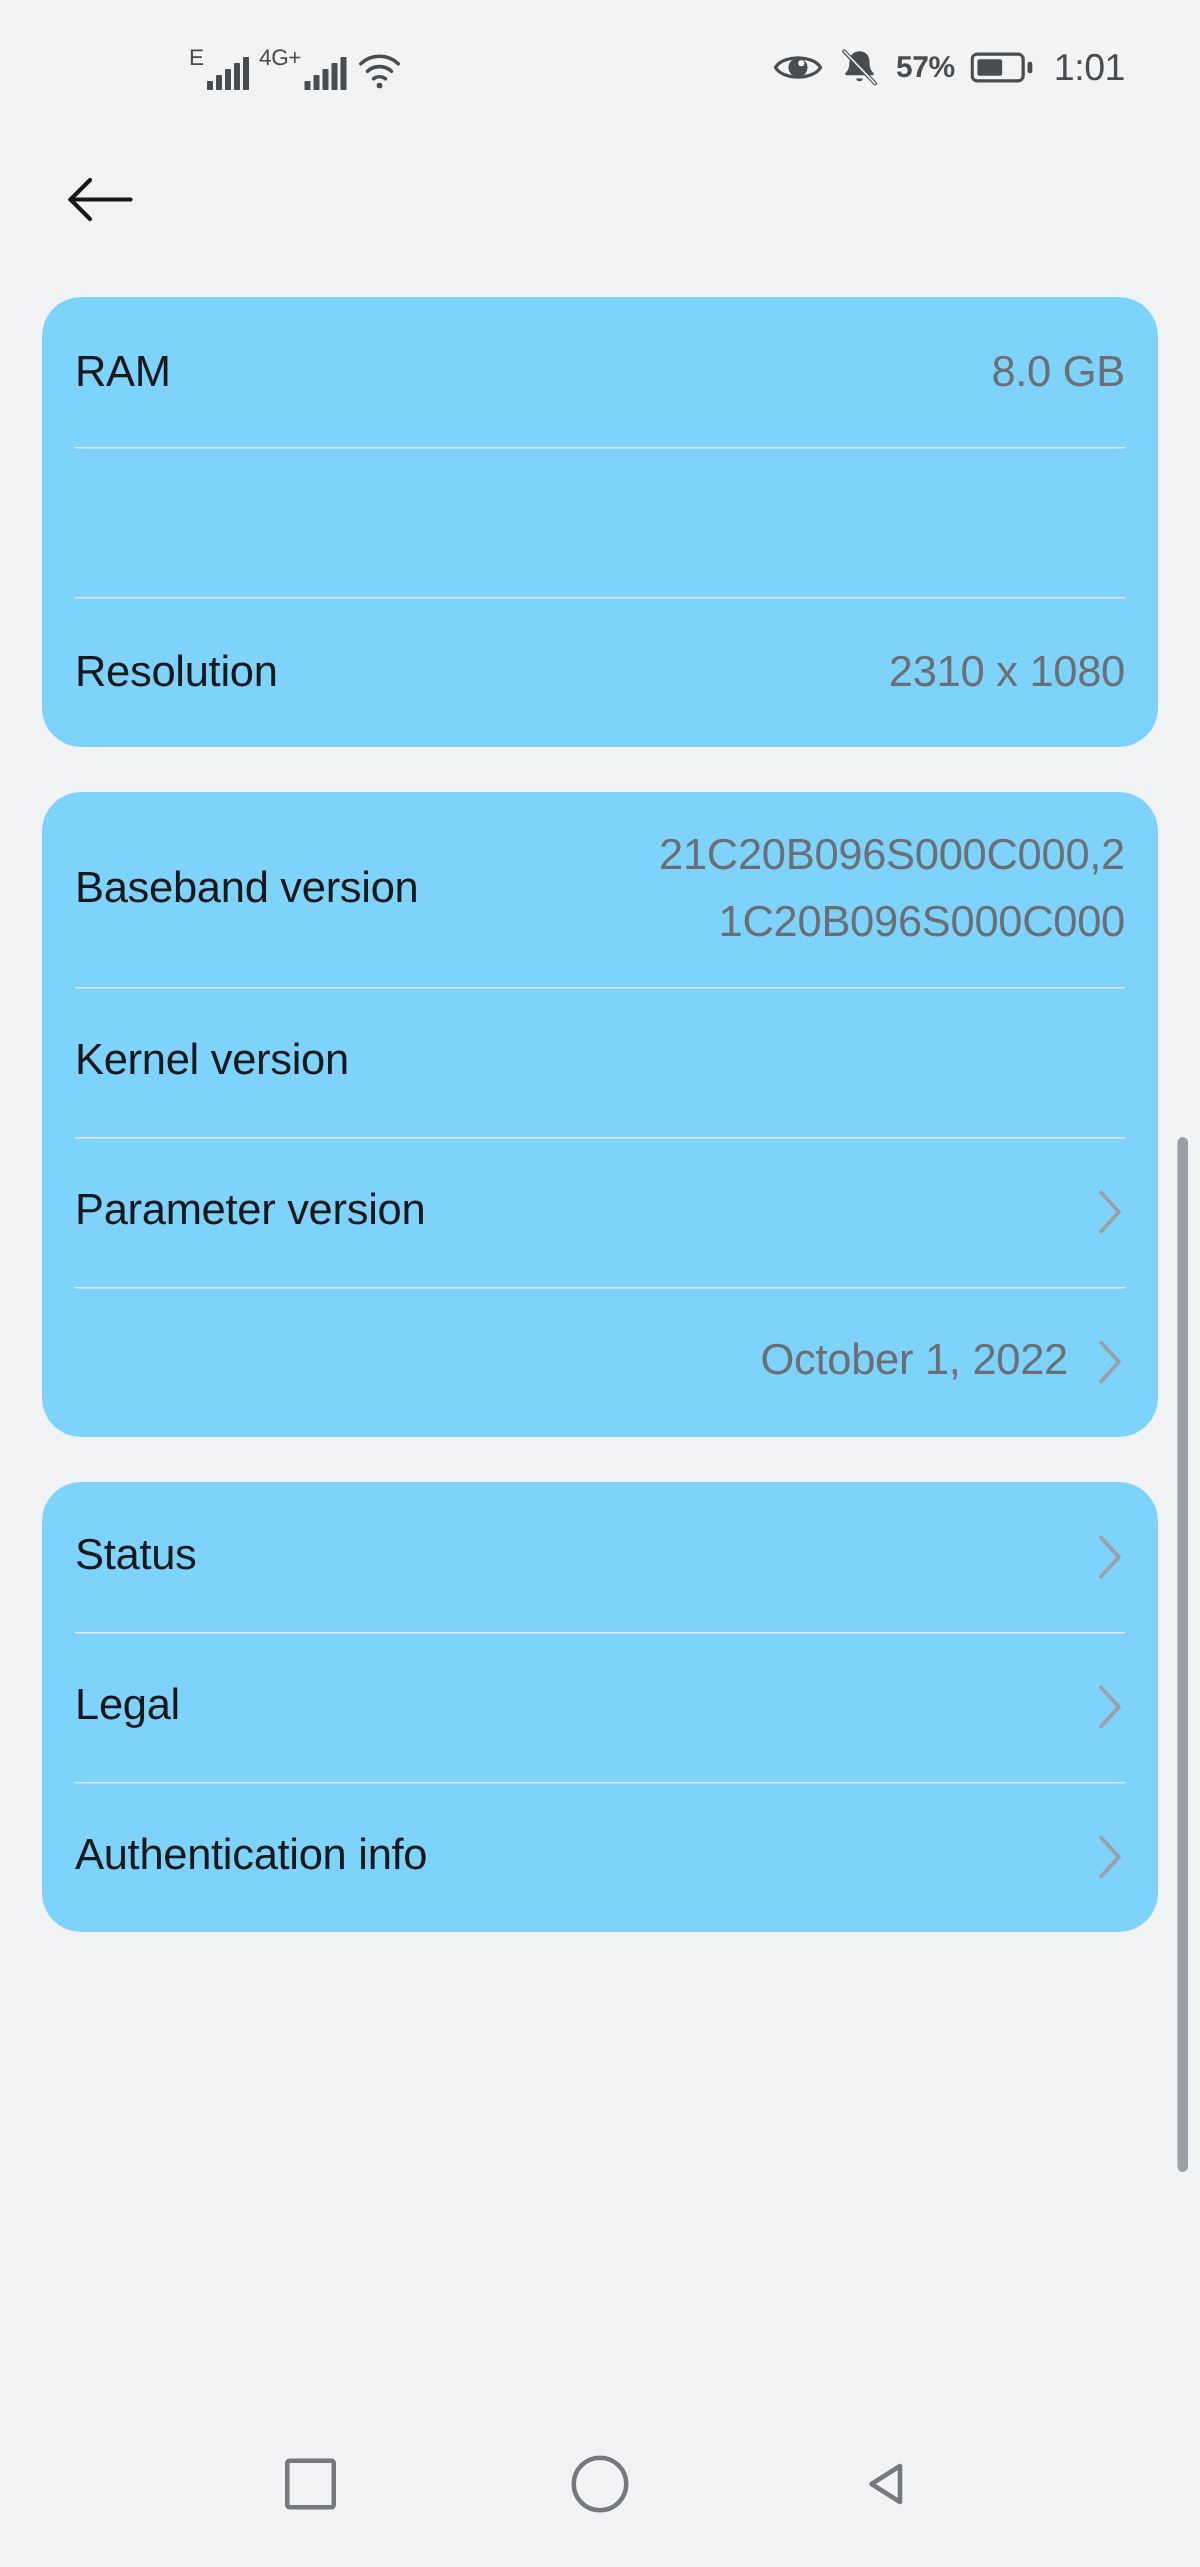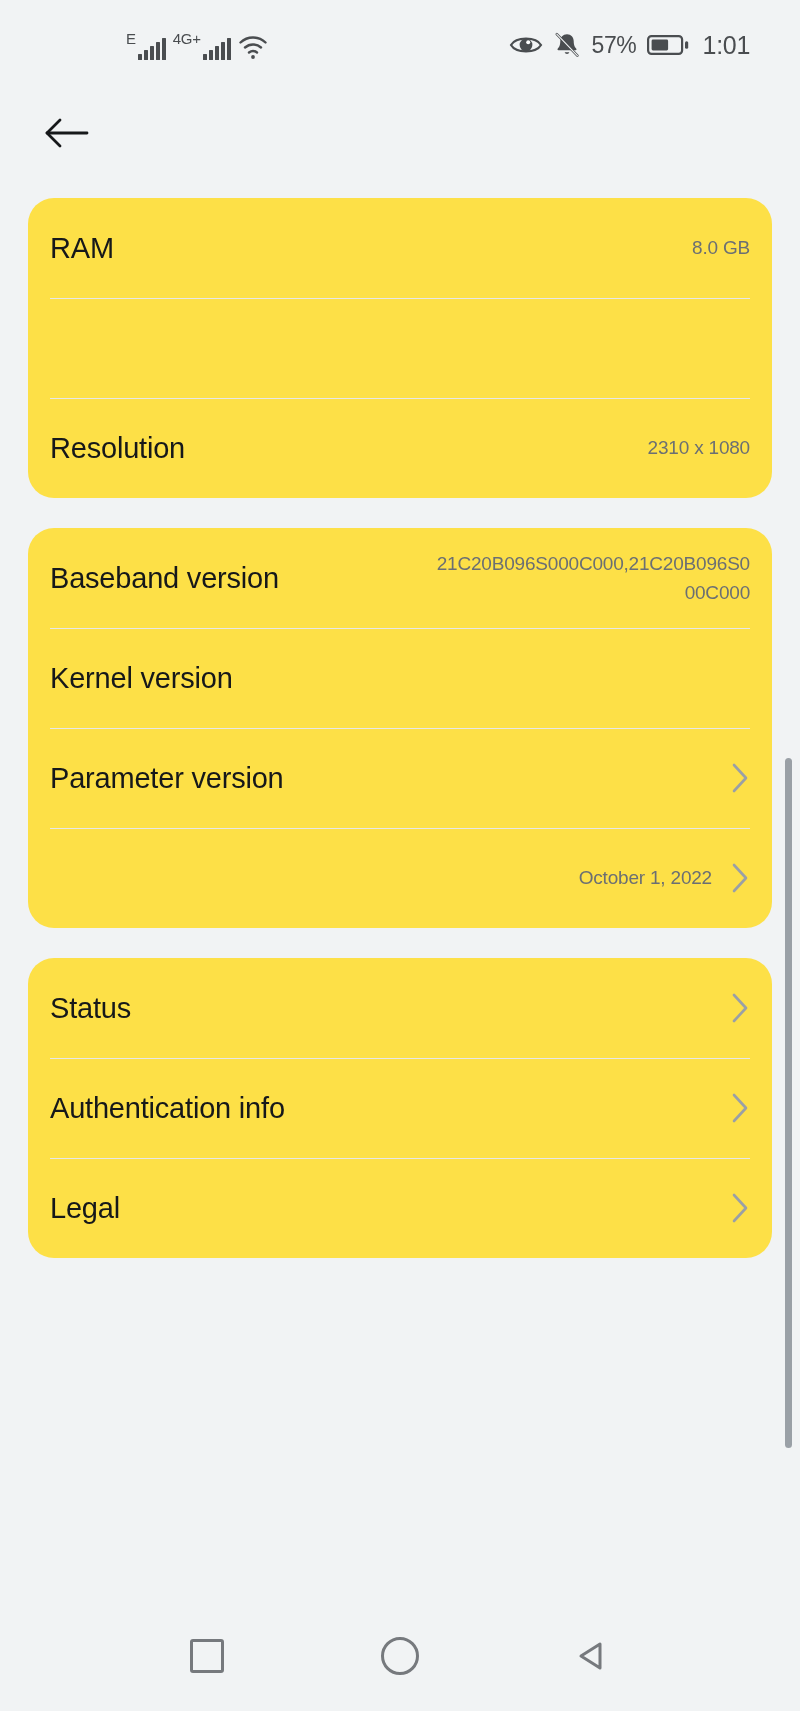--- a/index.html
+++ b/index.html
@@ -68,24 +68,25 @@
   }
   .bars i:nth-child(1) { height: 6px; }
   .bars i:nth-child(2) { height: 10px; }
   .bars i:nth-child(3) { height: 14px; }
   .bars i:nth-child(4) { height: 18px; }
   .bars i:nth-child(5) { height: 22px; }
 
   .icon-svg { display: block; }
 
   .battery-pct {
-    font-size: 23px;
+    font-size: 20px;
     color: #4a4d50;
     line-height: 1;
     letter-spacing: -0.3px;
+    font-weight: bold;
   }
   .clock {
     font-size: 25px;
     color: #4a4d50;
     line-height: 1;
     letter-spacing: -0.3px;
     margin-left: 4px;
   }
 
   
@@ -109,21 +110,21 @@
     color: #16181a;
     font-weight: 500;
     letter-spacing: -0.2px;
   }
 
   
   .content {
     padding: 22px 28px 0 28px;
   }
   .card {
-    background: #fde047;
+    background: #7dd3fc;
     border-radius: 26px;
     margin-bottom: 30px;
     padding: 0 22px;
   }
   .row {
     display: flex;
     align-items: center;
     min-height: 100px;
     padding: 20px 0;
     position: relative;
@@ -139,21 +140,21 @@
   }
   .row-label {
     font-size: 29px;
     color: #16181a;
     font-weight: 400;
     letter-spacing: -0.2px;
     white-space: nowrap;
     flex-shrink: 0;
   }
   .row-value {
-    font-size: 19px;
+    font-size: 29px;
     color: #6b6f73;
     text-align: right;
     margin-left: auto;
     line-height: 1.55;
     letter-spacing: -0.2px;
     word-break: break-all;
   }
   .row-value.multiline {
     padding-left: 16px;
   }
@@ -354,36 +355,36 @@
       <div class="row">
         <span class="row-label">Status</span>
         <span class="chevron">
           <svg class="icon-svg" width="20" height="34" viewBox="0 0 20 34">
             <polyline points="4,4 16,17 4,30" fill="none" stroke="#9aa0a6" stroke-width="2.6" stroke-linecap="round" stroke-linejoin="round"></polyline>
           </svg>
         </span>
       </div>
 
       <div class="row">
+        <span class="row-label">Legal</span>
+        <span class="chevron">
+          <svg class="icon-svg" width="20" height="34" viewBox="0 0 20 34">
+            <polyline points="4,4 16,17 4,30" fill="none" stroke="#9aa0a6" stroke-width="2.6" stroke-linecap="round" stroke-linejoin="round"></polyline>
+          </svg>
+        </span>
+      </div>
+
+      <div class="row">
         <span class="row-label">Authentication info</span>
         <span class="chevron">
           <svg class="icon-svg" width="20" height="34" viewBox="0 0 20 34">
             <polyline points="4,4 16,17 4,30" fill="none" stroke="#9aa0a6" stroke-width="2.6" stroke-linecap="round" stroke-linejoin="round"></polyline>
           </svg>
         </span>
       </div>
-
-      <div class="row">
-        <span class="row-label">Legal</span>
-        <span class="chevron">
-          <svg class="icon-svg" width="20" height="34" viewBox="0 0 20 34">
-            <polyline points="4,4 16,17 4,30" fill="none" stroke="#9aa0a6" stroke-width="2.6" stroke-linecap="round" stroke-linejoin="round"></polyline>
-          </svg>
-        </span>
-      </div>
     </div>
   </div>
 
   <div class="scrollbar"></div>
 
   <div class="nav-bar">
     <div class="nav-btn">
       <span class="nav-square"></span>
     </div>
     <div class="nav-btn">

